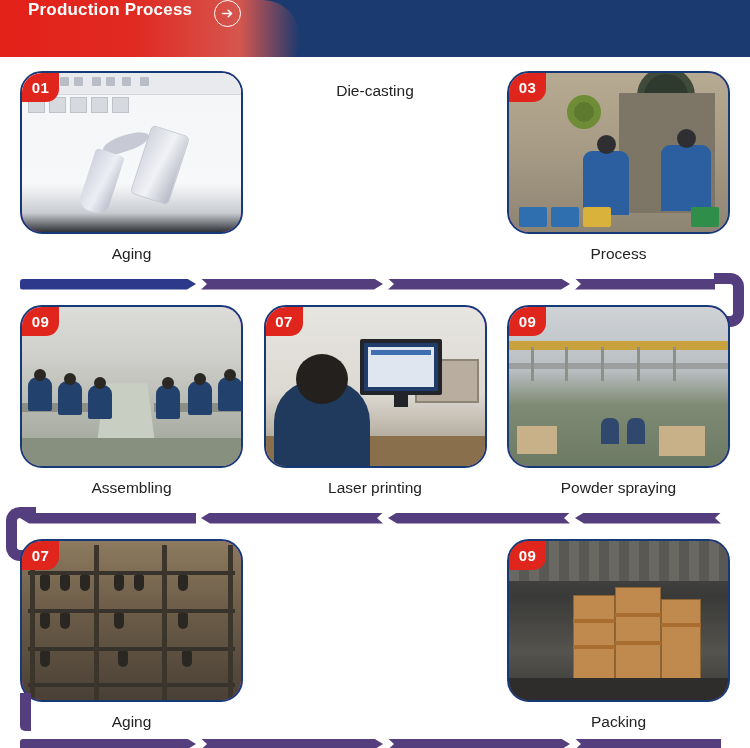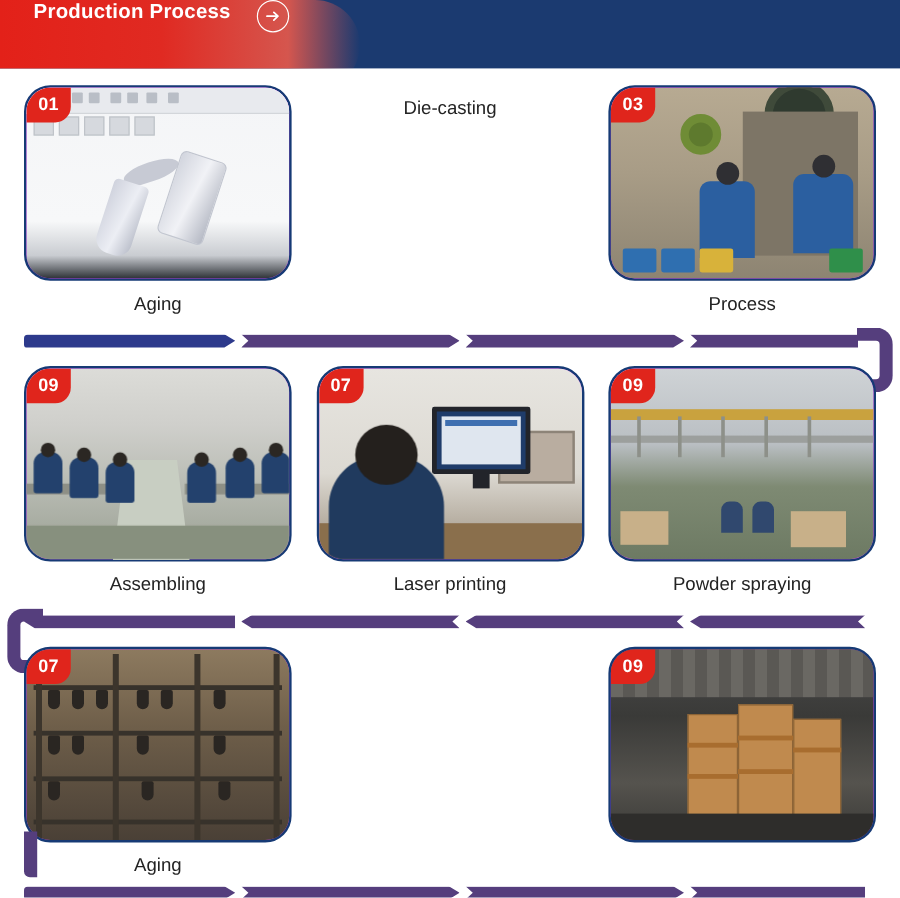--- a/index.html
+++ b/index.html
@@ -464,20 +464,21 @@
             <div class="stripe" style="left:64px;top:78px;width:42px;"></div>
             <div class="stripe" style="left:64px;top:104px;width:42px;"></div>
             <div class="stripe" style="left:106px;top:72px;width:46px;"></div>
             <div class="stripe" style="left:106px;top:100px;width:46px;"></div>
             <div class="stripe" style="left:152px;top:82px;width:40px;"></div>
             <div style="position:absolute;left:0;right:0;bottom:0;height:22px;background:#2e2d2b;"></div>
           </div>
         </div>
         <div class="badge">09</div>
       </div>
+      <div class="card-caption">Packing</div>
     </div>
 
   </div>
 
   <div class="connector" style="height:34px;">
     <div class="conn-track" style="left:20px;top:-8px;">
       <div class="seg right first" style="width:176px;background:#553e7d;"></div>
       <div class="gap"></div>
       <div class="seg right" style="width:182px;background:#553e7d;"></div>
       <div class="gap"></div>

